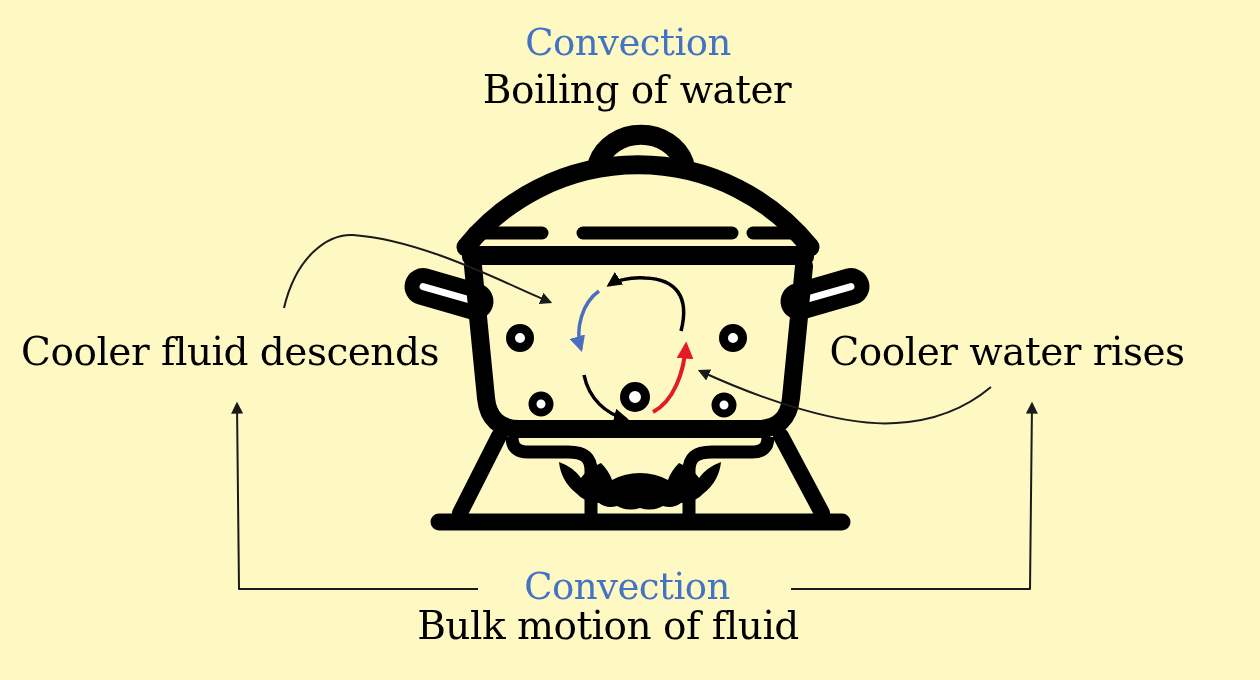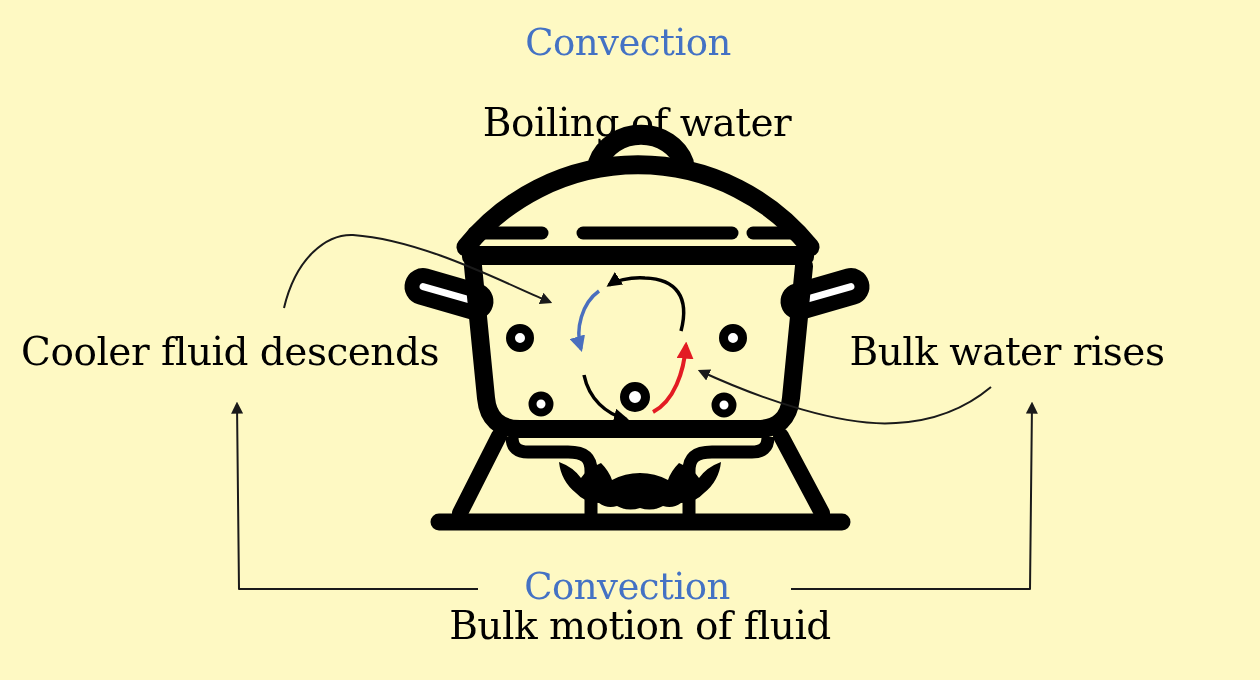--- a/index.html
+++ b/index.html
@@ -95,22 +95,22 @@
     </g>
 
     <g fill="none">
       <path d="M 478,589 L 239,589 L 237,404" stroke-width="2" marker-end="url(#ah-thin)" stroke-linejoin="round" style="stroke: rgb(26, 26, 26);"></path>
       <path d="M 791,589 L 1030,589 L 1032,404" stroke-width="2" marker-end="url(#ah-thin)" stroke-linejoin="round" style="stroke: rgb(26, 26, 26);"></path>
     </g>
   </svg>
 
   <div class="lbl term" style="left: 628px; top: 24px; color: rgb(68, 114, 196);">Convection</div>
 
-  <div class="lbl desc" style="left:637px;top:70px;margin-top:33px;">Boiling of water</div>
+  <div class="lbl desc" style="left:637px;top:70px;">Boiling of water</div>
 
   <div class="lbl desc" style="left:230px;top:332px;">Cooler fluid descends</div>
 
-  <div class="lbl desc" style="left:1007px;top:332px;">Bulk water rises</div>
+  <div class="lbl desc" style="left:1007px;top:332px;">Cooler water rises</div>
 
   <div class="lbl term" style="left: 627px; top: 568px; color: rgb(68, 114, 196);">Convection</div>
 
-  <div class="lbl desc" style="left:640px;top:606px;">Bulk motion of fluid</div>
+  <div class="lbl desc" style="left:608px;top:606px;">Bulk motion of fluid</div>
 </div>
 
 </body></html>

